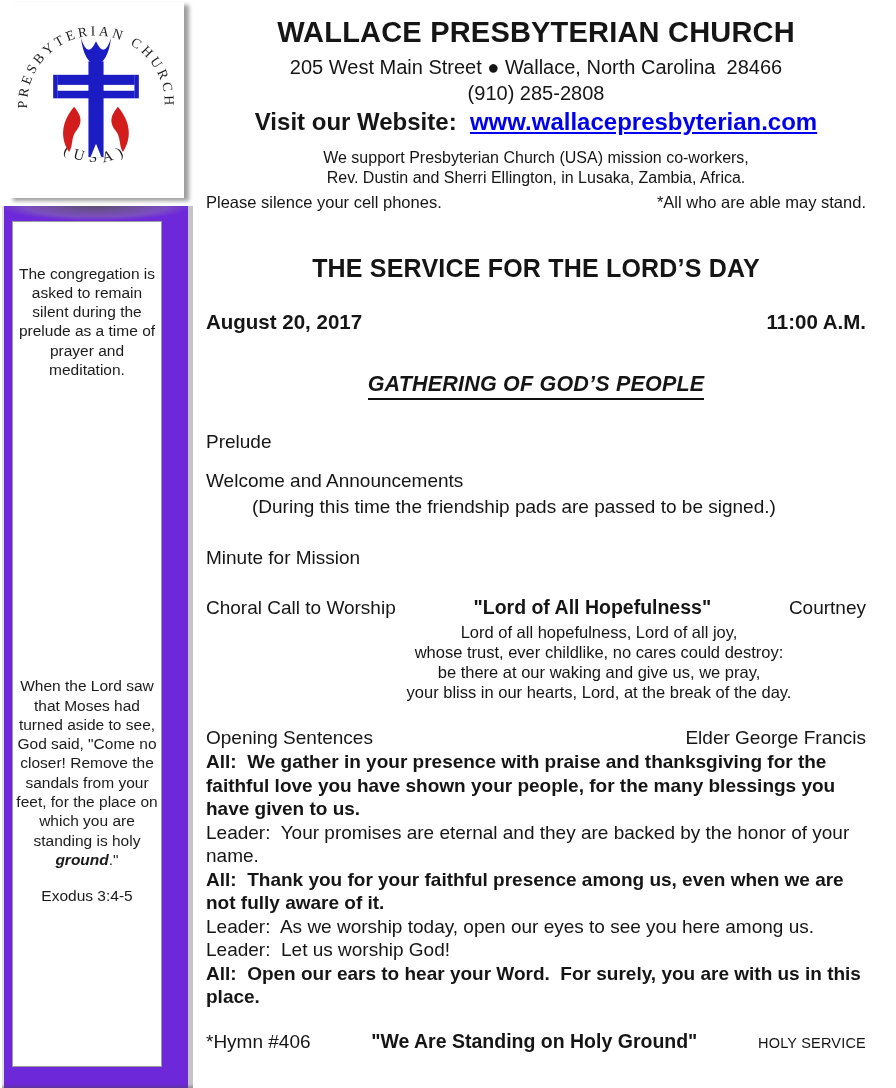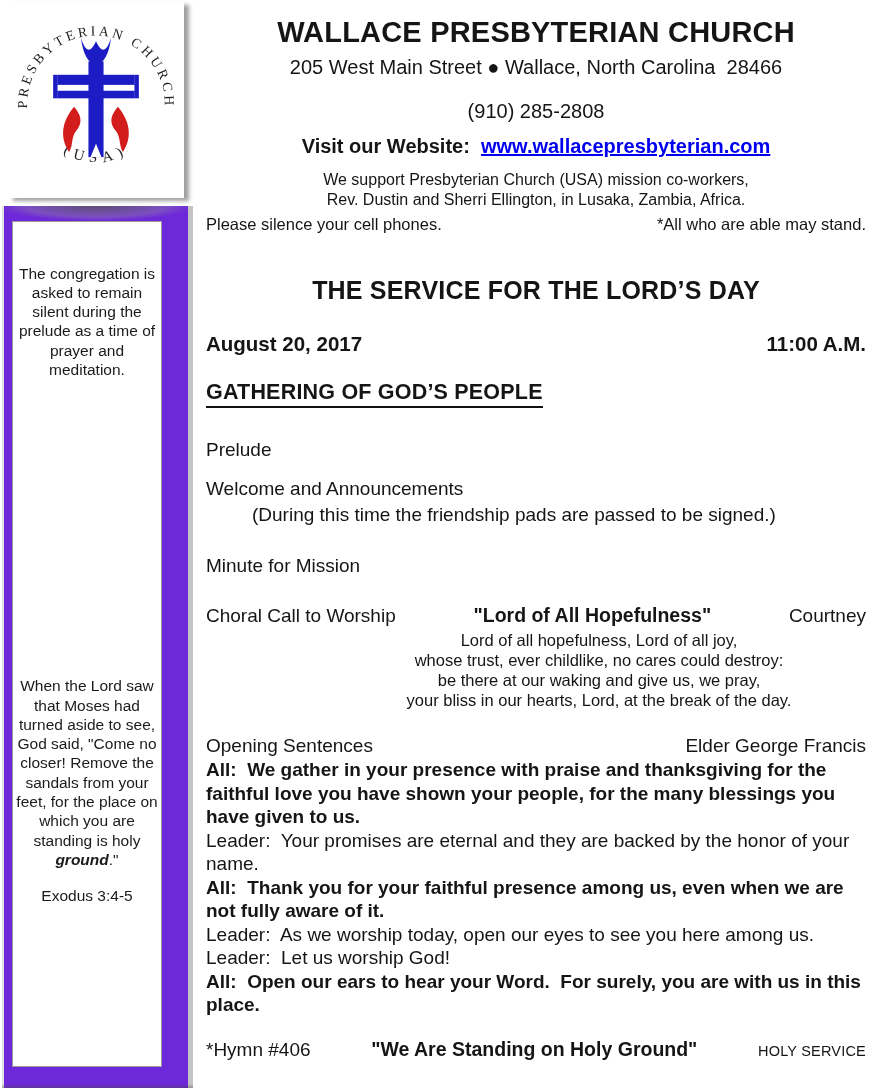--- a/index.html
+++ b/index.html
@@ -38,29 +38,29 @@
   }
   .note{font-size:15.5px;line-height:19.3px;color:#1b1b1b;}
   .note2{margin-top:297px;}
   .note-cite{margin-top:17px;font-size:15.5px;}
   .bi{font-weight:bold;font-style:italic;}
 
   
   .main{position:absolute;left:206px;top:0;width:660px;}
   .church-name{font-size:29px;font-weight:bold;text-align:center;margin:16px 0 0;letter-spacing:.2px;}
   .addr{font-size:20px;text-align:center;margin-top:7px;}
-  .phone{font-size:20px;text-align:center;margin-top:21px;}
-  .site-line{font-size:20px;font-weight:bold;text-align:center;margin-top:12px;}
+  .phone{font-size:20px;text-align:center;margin-top:3px;}
+  .site-line{font-size:24px;font-weight:bold;text-align:center;margin-top:3px;}
   .site-link{color:#0000ee;text-decoration:underline;cursor:pointer;}
   .mission{font-size:16px;text-align:center;line-height:20px;margin-top:12px;}
   .flex-row{display:flex;justify-content:space-between;align-items:baseline;}
   .silence-row{font-size:16.5px;margin-top:5px;}
   .svc-title{font-size:25px;font-weight:bold;text-align:center;margin-top:42px;letter-spacing:.2px;}
   .date-row{font-size:20.5px;font-weight:bold;margin-top:27px;}
-  .gather-wrap{text-align:left;margin-top:24px;}
+  .gather-wrap{text-align:center;margin-top:38px;font-style:italic;}
   .gather{display:inline-block;font-size:21.5px;font-weight:bold;border-bottom:2px solid #111;padding-bottom:1px;letter-spacing:.2px;}
   .item{font-size:19px;}
   .prelude{margin-top:31px;}
   .welcome{margin-top:17px;}
   .welcome-note{font-size:19px;margin-top:4px;margin-left:46px;}
   .minute{margin-top:29px;}
   .choral-row{font-size:19px;margin-top:27px;}
   .piece-title{font-weight:bold;font-size:19.5px;}
   .verse{margin-left:126px;text-align:center;font-size:16.5px;line-height:20px;margin-top:3px;}
   .opening-row{font-size:19px;margin-top:25px;}

